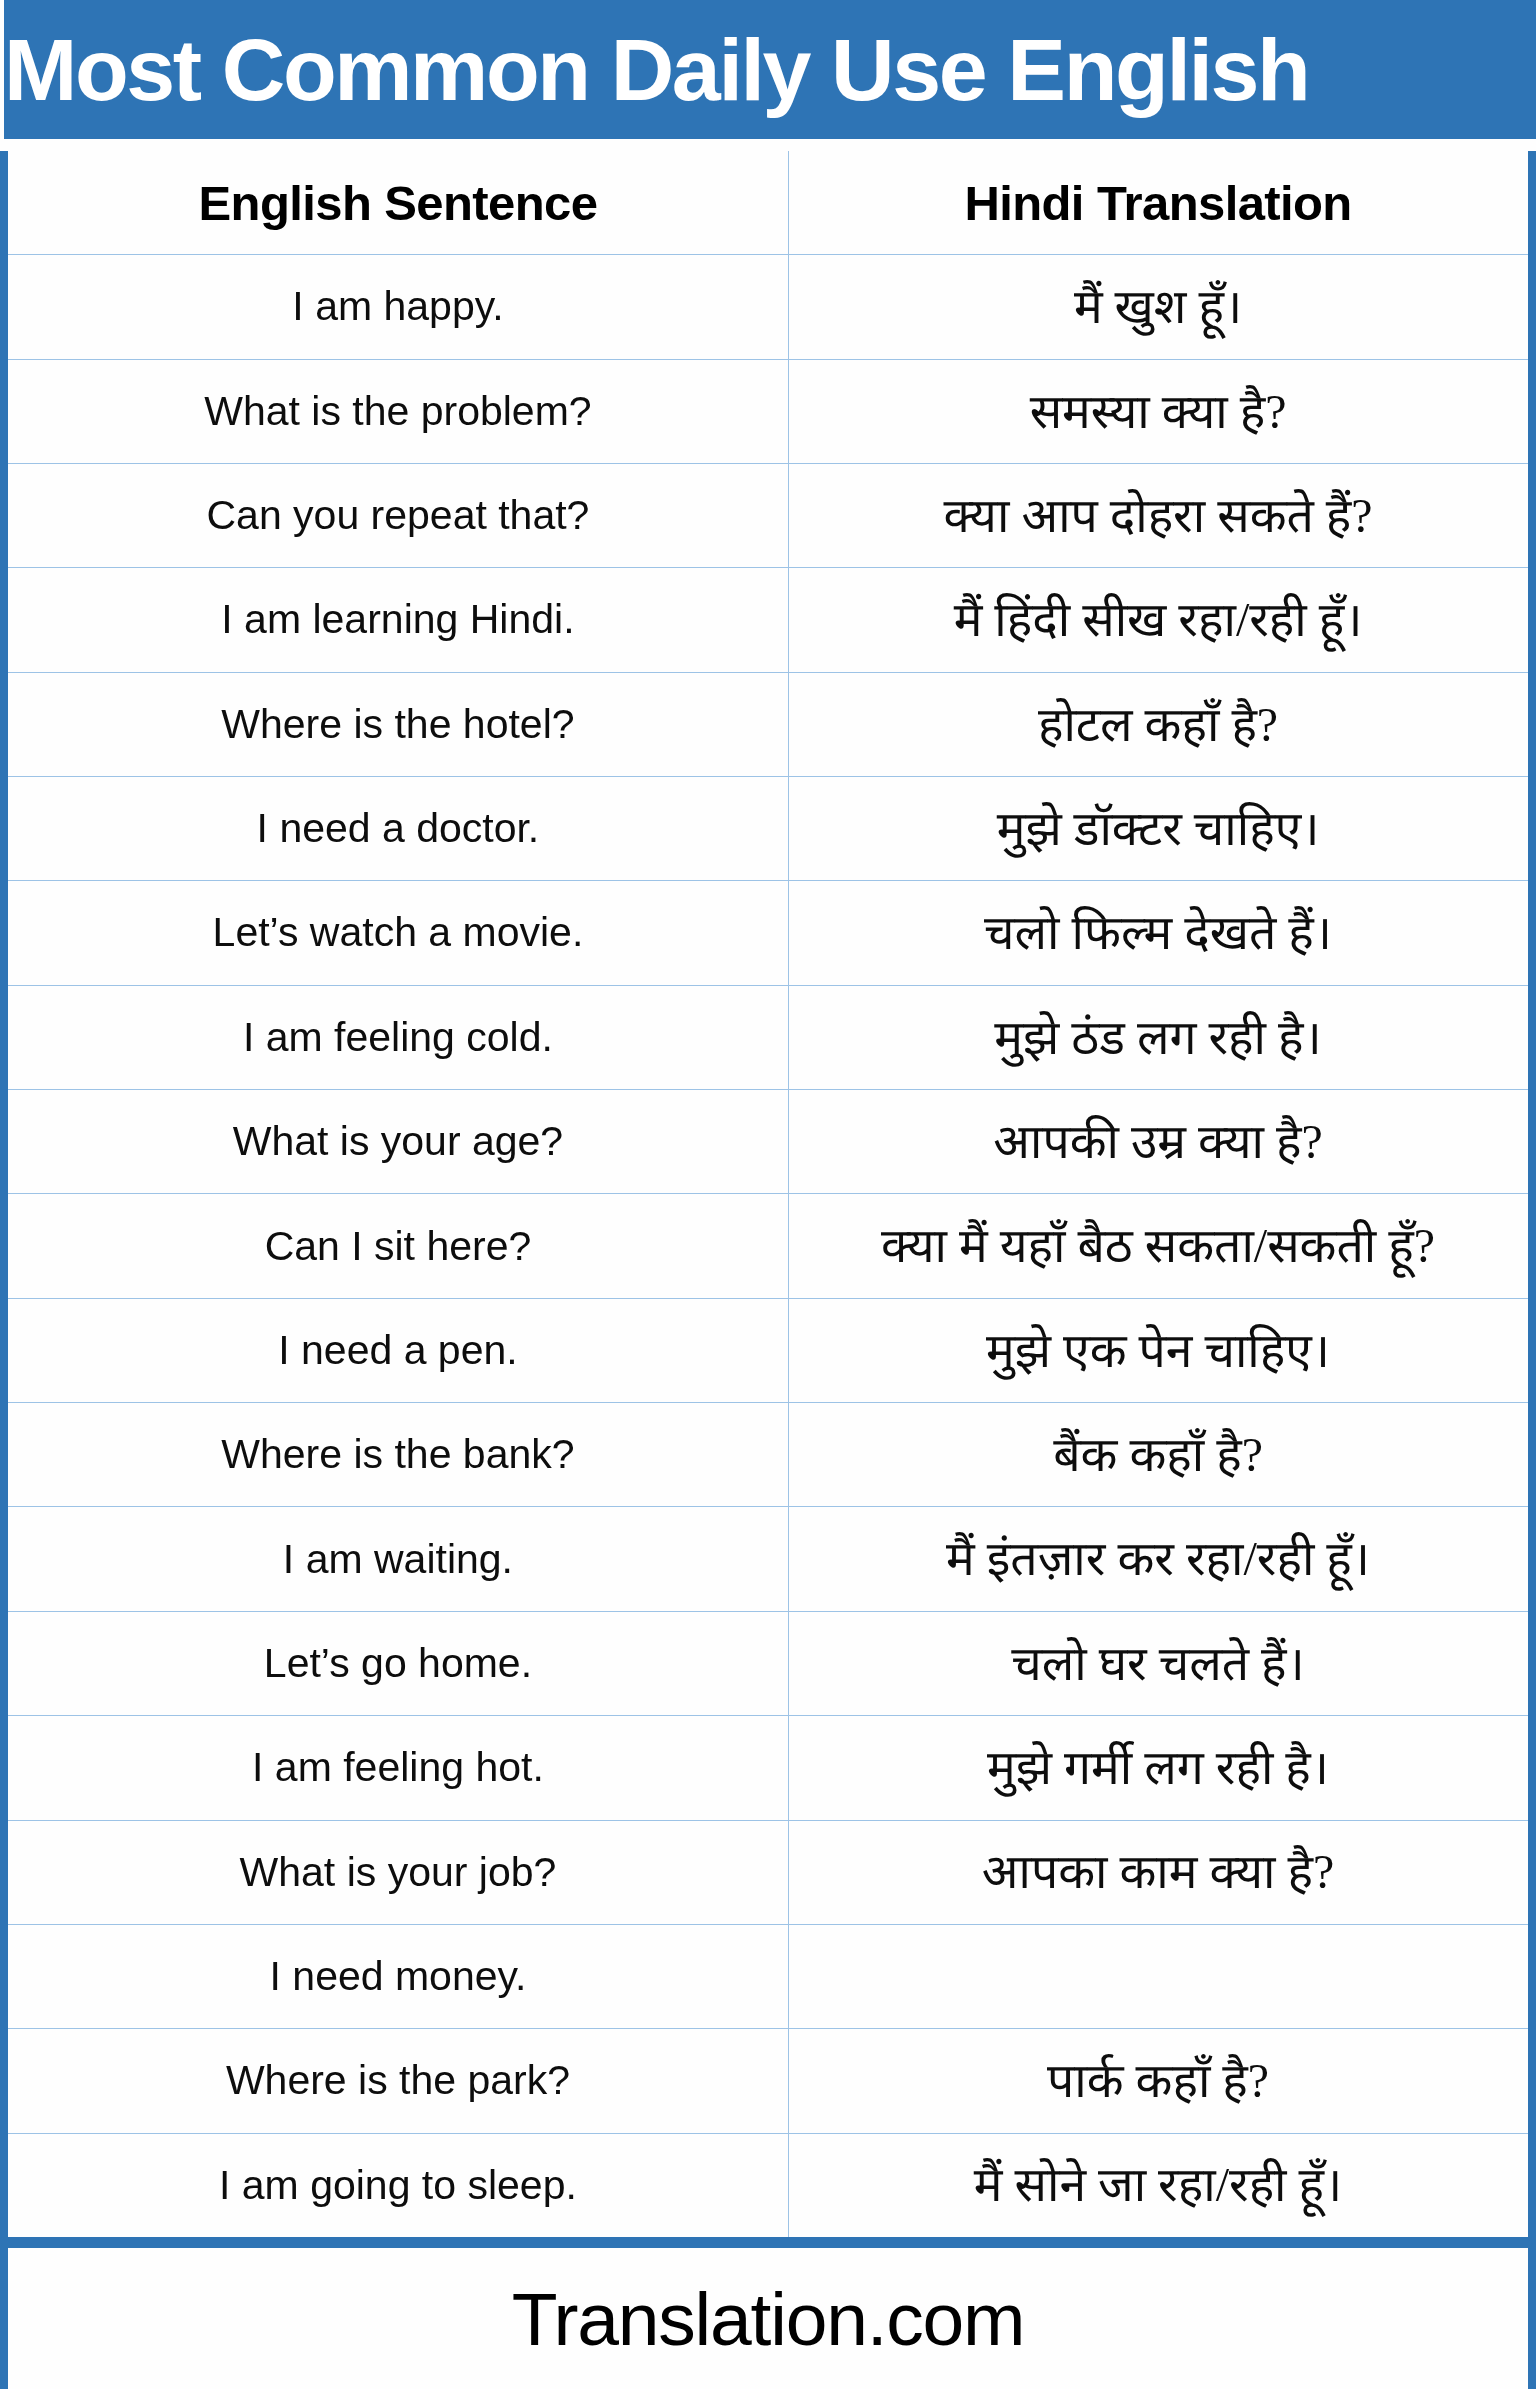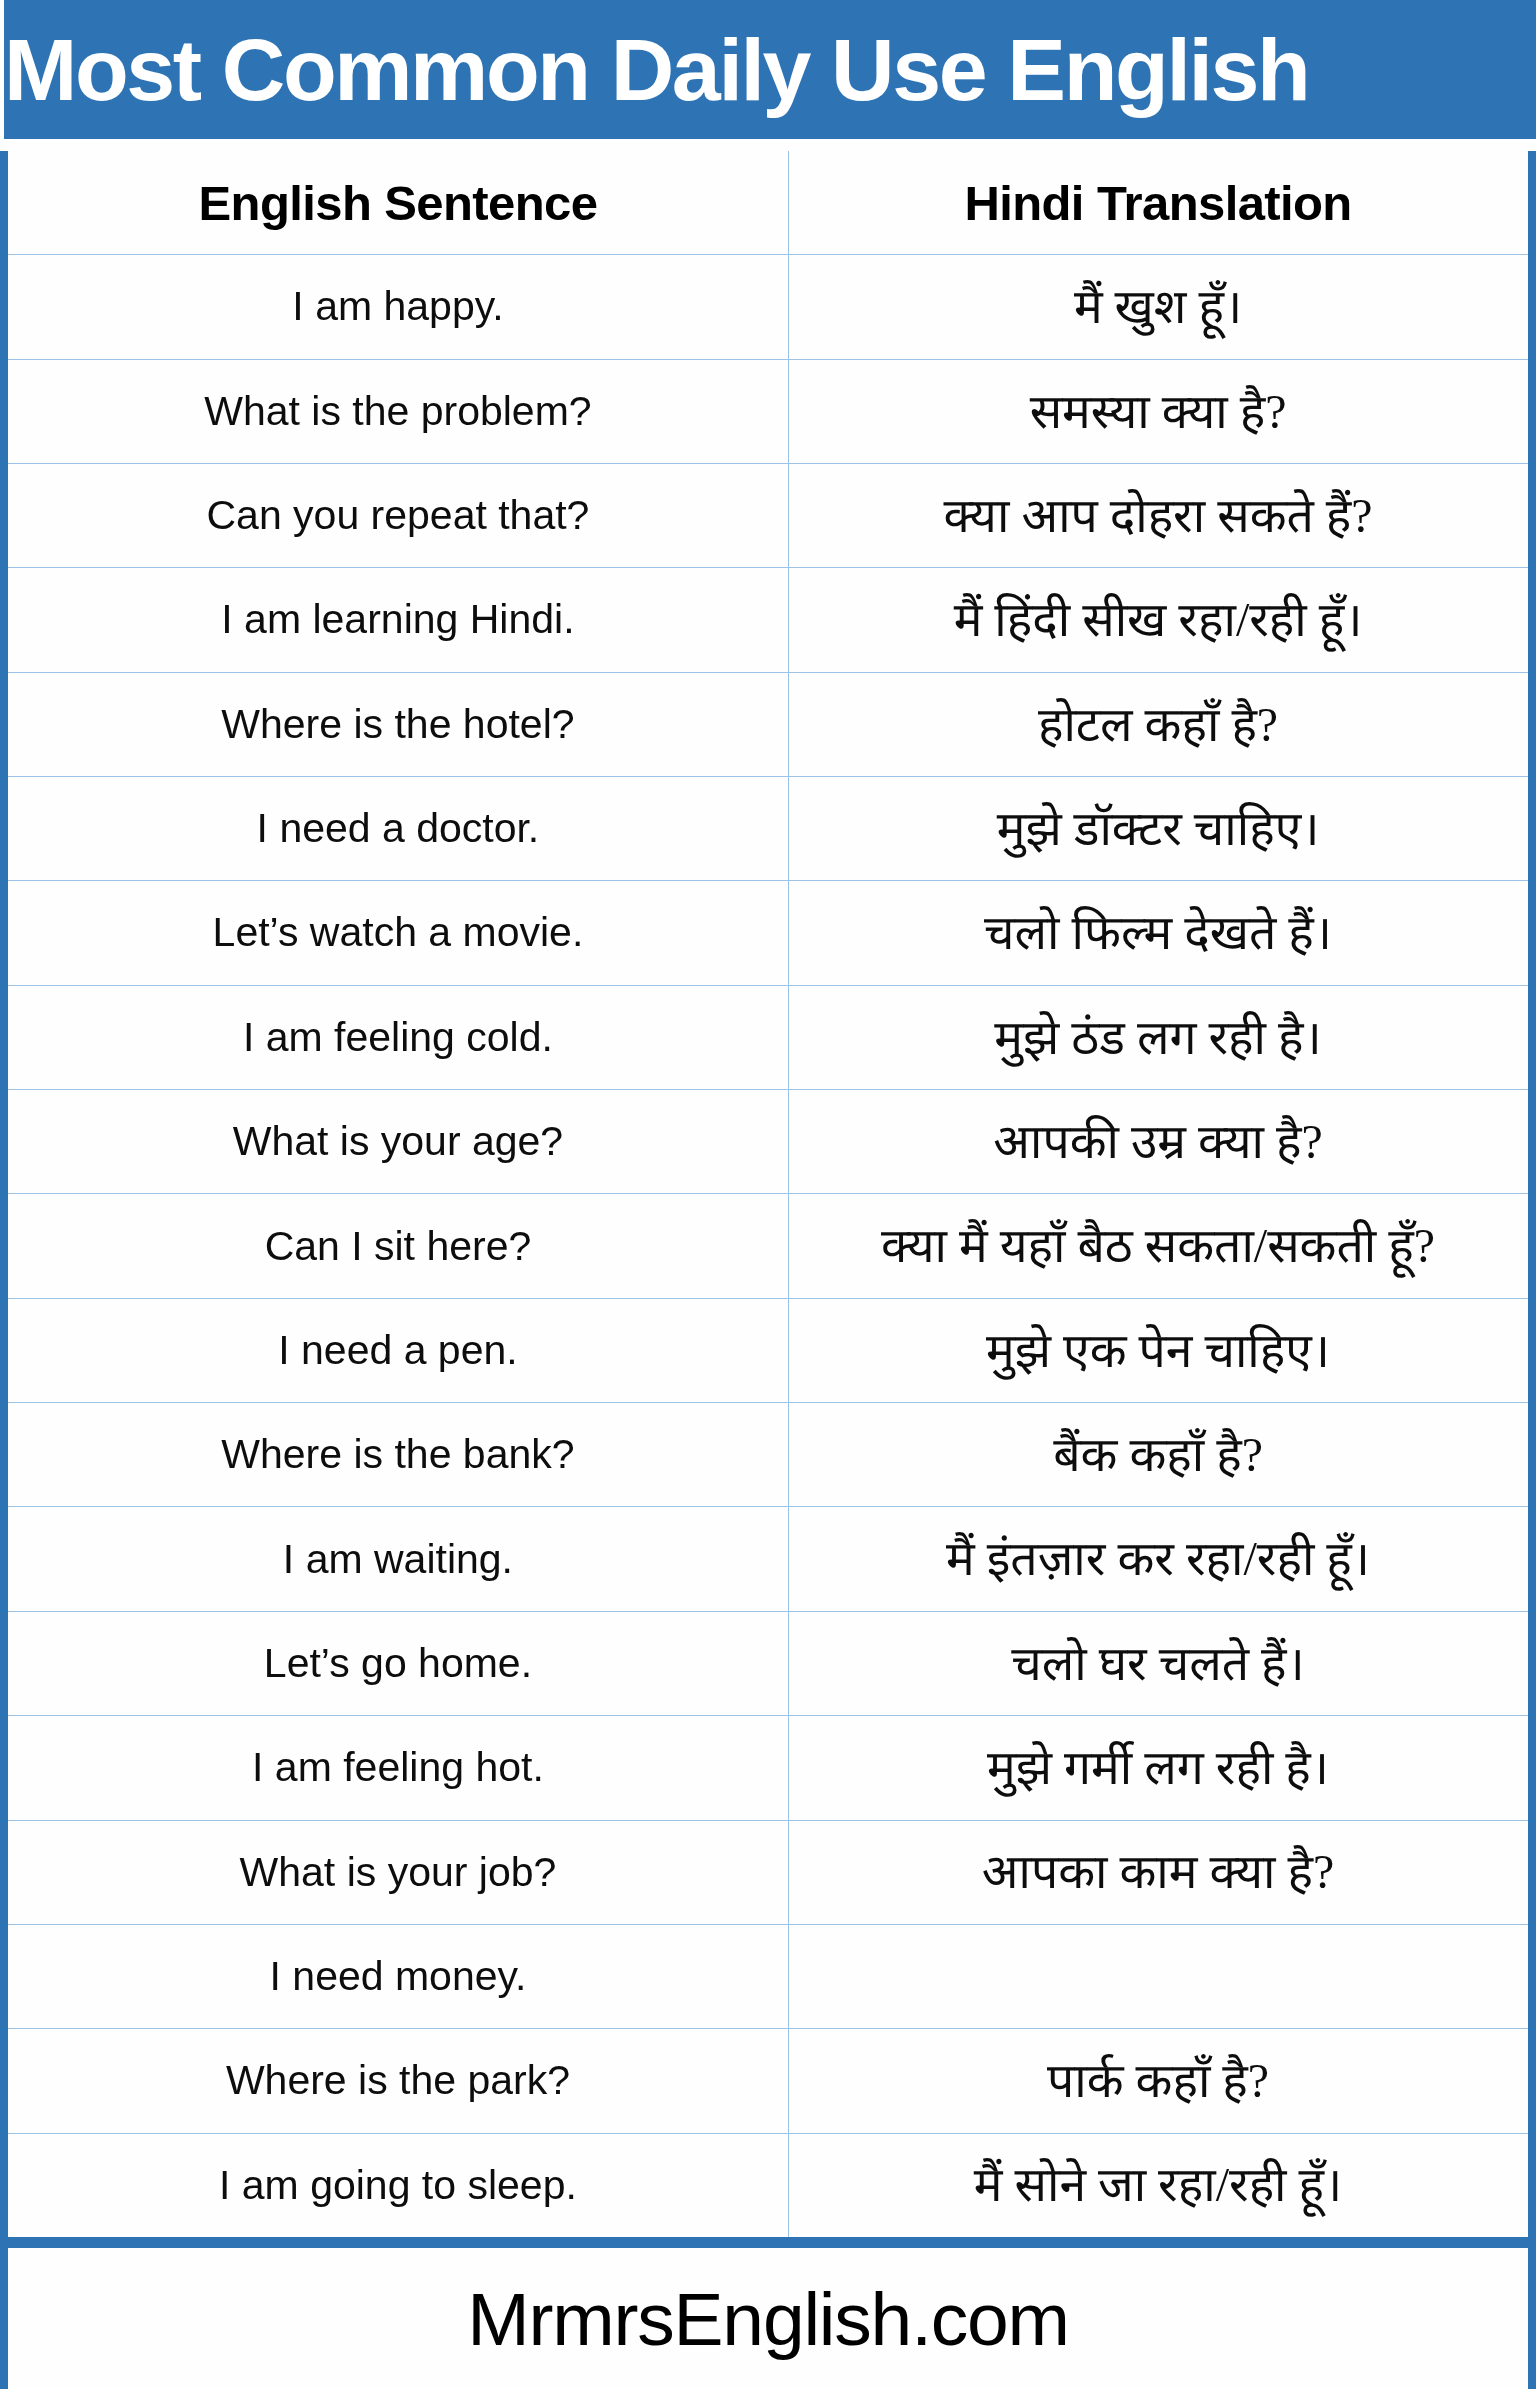--- a/index.html
+++ b/index.html
@@ -266,17 +266,17 @@
       </div>
       <div class="cell hi">
         <span class="hi-text">मैं सोने जा रहा/रही हूँ।</span>
       </div>
     </div>
   </div>
 
   <div class="bottom-bar"></div>
 
   <div class="footer">
-    <div class="footer-text">MrmrsEnglish.com</div>
+    <div class="footer-text">Translation.com</div>
   </div>
 
 </div>
 
 
 </body></html>

